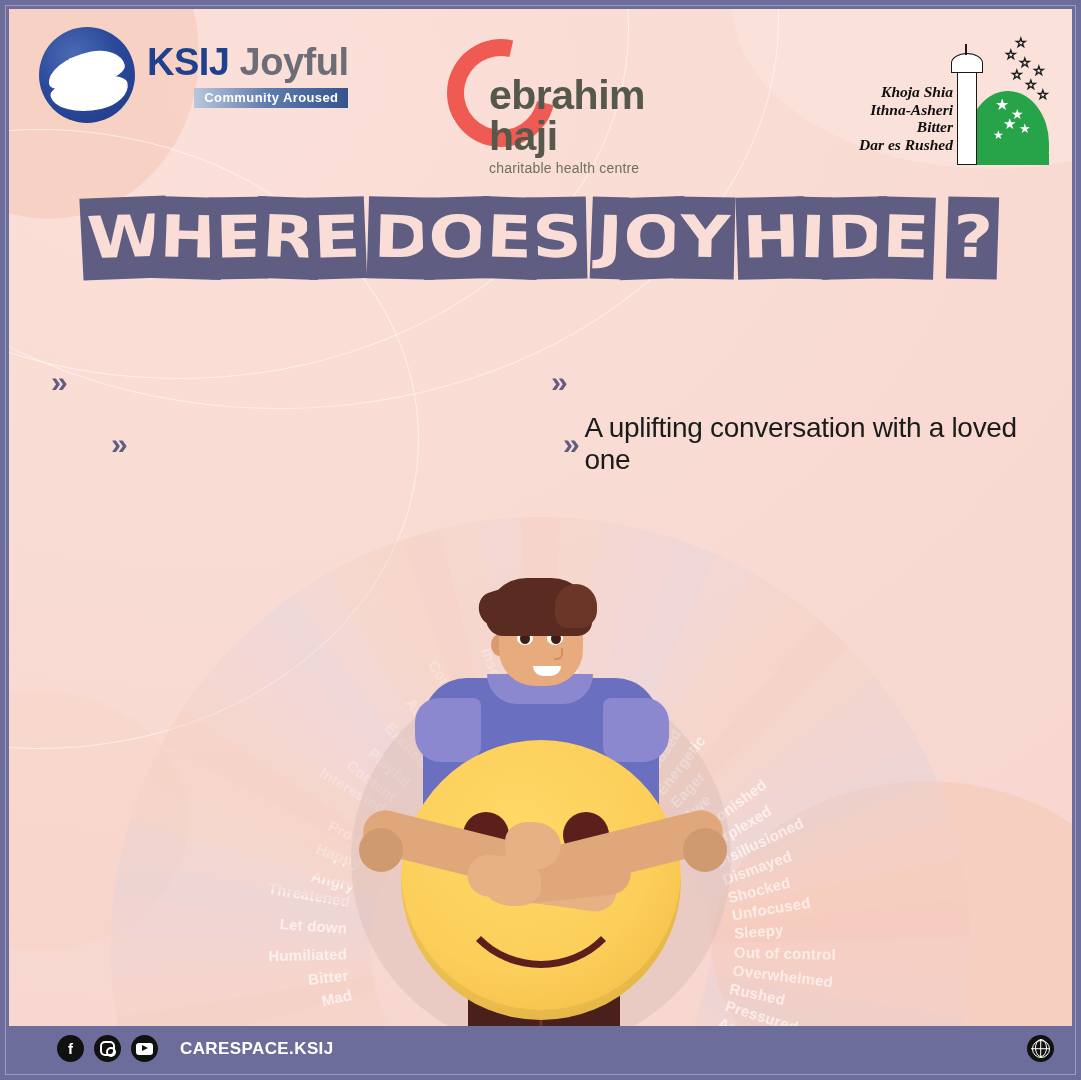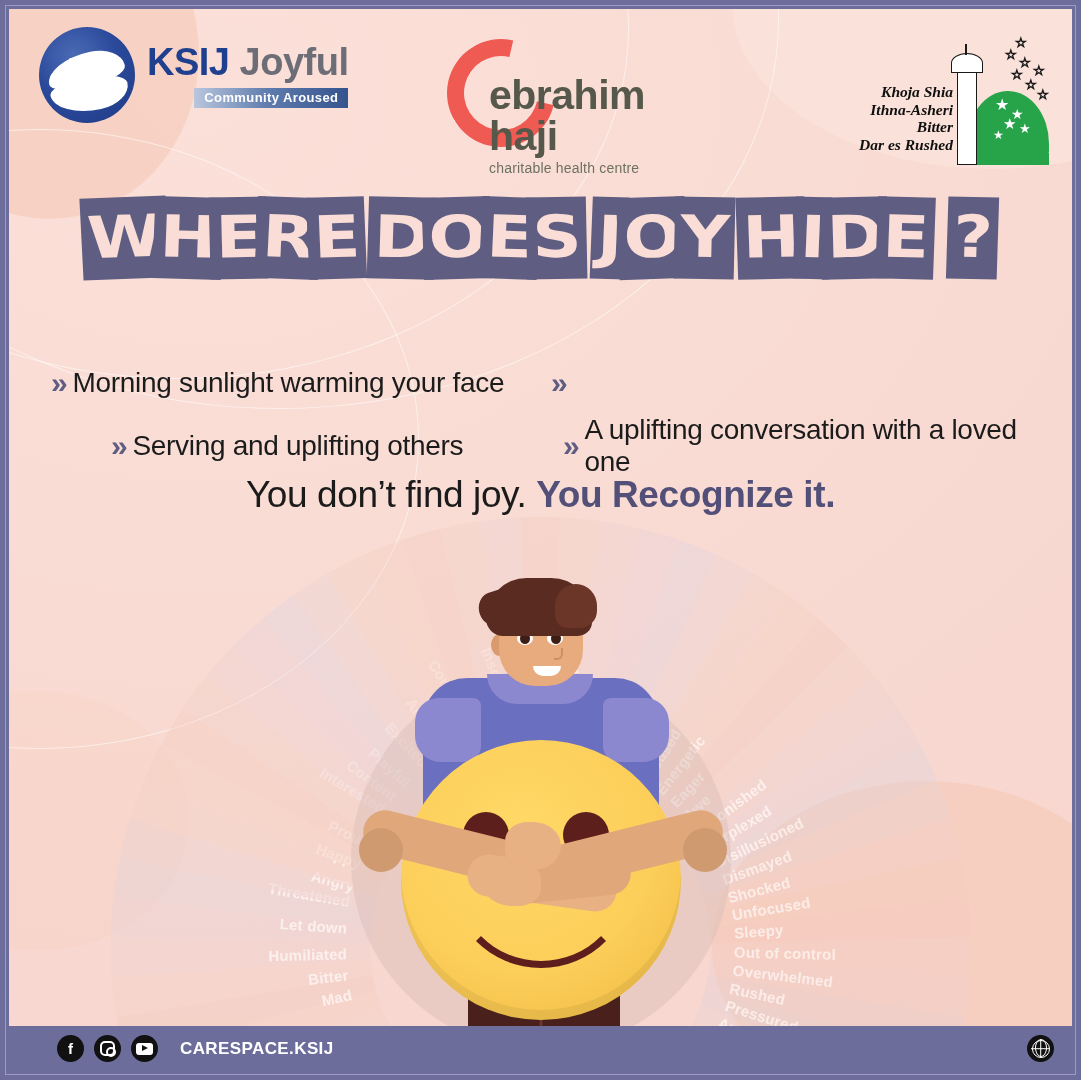--- a/index.html
+++ b/index.html
@@ -403,41 +403,36 @@
       </div>
     </div>
 
     <div class="title" id="title-row"><span class="tl" style="transform: scaleX(1.18) rotate(-2.5deg); margin-top: -2px;">W</span><span class="tl" style="transform: scaleX(1.18) rotate(1.8deg); margin-top: 0px;">H</span><span class="tl" style="transform: scaleX(1.18) rotate(-1.2deg); margin-top: 2px;">E</span><span class="tl" style="transform: scaleX(1.18) rotate(2.4deg); margin-top: -2px;">R</span><span class="tl" style="transform: scaleX(1.18) rotate(-2deg); margin-top: 0px;">E</span><span class="tl sp"></span><span class="tl" style="transform: scaleX(1.18) rotate(1.4deg); margin-top: 2px;">D</span><span class="tl" style="transform: scaleX(1.18) rotate(-1.8deg); margin-top: -2px;">O</span><span class="tl" style="transform: scaleX(1.18) rotate(2.2deg); margin-top: 0px;">E</span><span class="tl" style="transform: scaleX(1.18) rotate(-1deg); margin-top: 2px;">S</span><span class="tl sp"></span><span class="tl" style="transform: scaleX(1.18) rotate(1.9deg); margin-top: -2px;">J</span><span class="tl" style="transform: scaleX(1.18) rotate(-2.3deg); margin-top: 0px;">O</span><span class="tl" style="transform: scaleX(1.18) rotate(1.1deg); margin-top: 2px;">Y</span><span class="tl sp"></span><span class="tl" style="transform: scaleX(1.18) rotate(-1.6deg); margin-top: -2px;">H</span><span class="tl" style="transform: scaleX(1.18) rotate(2deg); margin-top: 0px;">I</span><span class="tl" style="transform: scaleX(1.18) rotate(-1.3deg); margin-top: 2px;">D</span><span class="tl" style="transform: scaleX(1.18) rotate(1.7deg); margin-top: -2px;">E</span><span class="tl q" style="transform: scaleX(1.18) rotate(1.5deg);">?</span></div>
 
 
     <div class="bullets">
       <div class="brow r1">
         <div class="bitem b-a">
           <span class="chev">»</span>
-          <span>Morning sunlight warming your face</span>
         </div>
         <div class="bitem b-b">
           <span class="chev">»</span>
         </div>
       </div>
       <div class="brow r2">
         <div class="bitem b-c">
           <span class="chev">»</span>
-          <span>Serving and uplifting others</span>
         </div>
         <div class="bitem b-d">
           <span class="chev">»</span>
           <span>A uplifting conversation with a loved one</span>
         </div>
       </div>
     </div>
 
-    <div class="tagline">
-      <span>You don’t find joy. </span><b>You Recognize it.</b>
-    </div>
 
     <div class="person">
       <div class="p-halo"></div>
       <div class="p-legs"></div>
       <div class="p-legsplit"></div>
       <div class="p-neck"></div>
       <div class="p-torso"></div>
       <div class="p-sleeveL"></div>
       <div class="p-sleeveR"></div>
       <div class="p-collar"></div>

